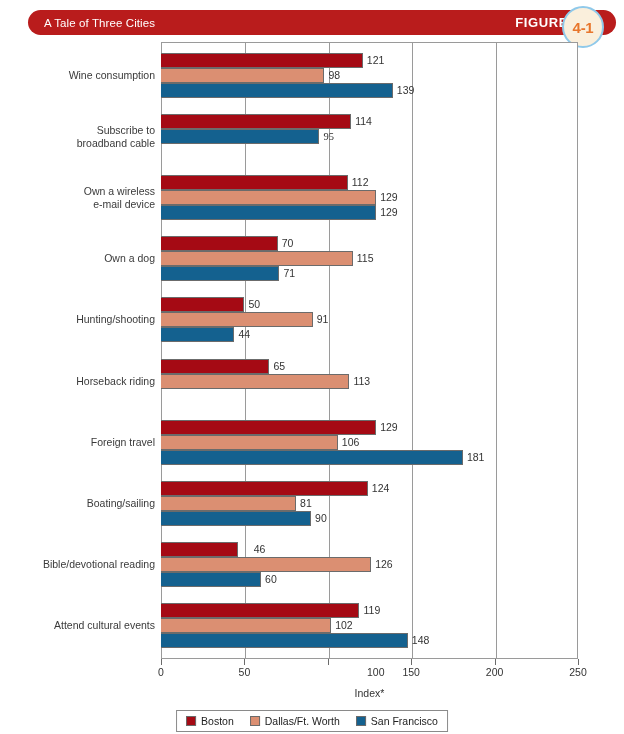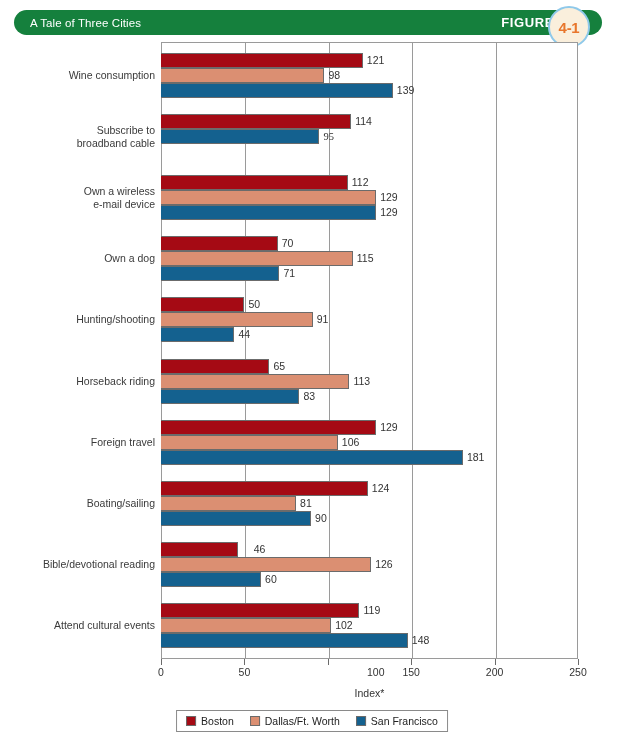--- a/index.html
+++ b/index.html
@@ -11,25 +11,25 @@
     width: 624px;
     height: 734px;
     font-family: "Liberation Sans", sans-serif;
     position: relative;
     overflow: hidden;
   }
 
   
   .fig-header {
     position: absolute;
-    left: 14px;
+    left: 28px;
     top: 10px;
     width: 588px;
     height: 25px;
-    background: #15803d;
+    background: #b91c1c;
     border-radius: 13px;
     display: flex;
     align-items: center;
     box-sizing: border-box;
     padding: 0 14px 0 16px;
   }
   .fig-title {
     color: #ffffff;
     font-size: 11.5px;
     letter-spacing: 0.1px;
@@ -348,24 +348,20 @@
         </div>
       </div>
       <div class="group" style="top: 316.556px;">
         <div class="bar-row">
           <div class="bar c0" style="width: 108.42px;"></div>
           <div class="bar-val" style="left: 108.42px;">65</div>
         </div>
         <div class="bar-row">
           <div class="bar c1" style="width: 188.484px;"></div>
           <div class="bar-val" style="left: 188.484px;">113</div>
-        </div>
-        <div class="bar-row">
-          <div class="bar c2" style="width: 138.444px;"></div>
-          <div class="bar-val" style="left: 138.444px;">83</div>
         </div>
       </div>
       <div class="group" style="top: 377.667px;">
         <div class="bar-row">
           <div class="bar c0" style="width: 215.172px;"></div>
           <div class="bar-val" style="left: 215.172px;">129</div>
         </div>
         <div class="bar-row">
           <div class="bar c1" style="width: 176.808px;"></div>
           <div class="bar-val" style="left: 176.808px;">106</div>

